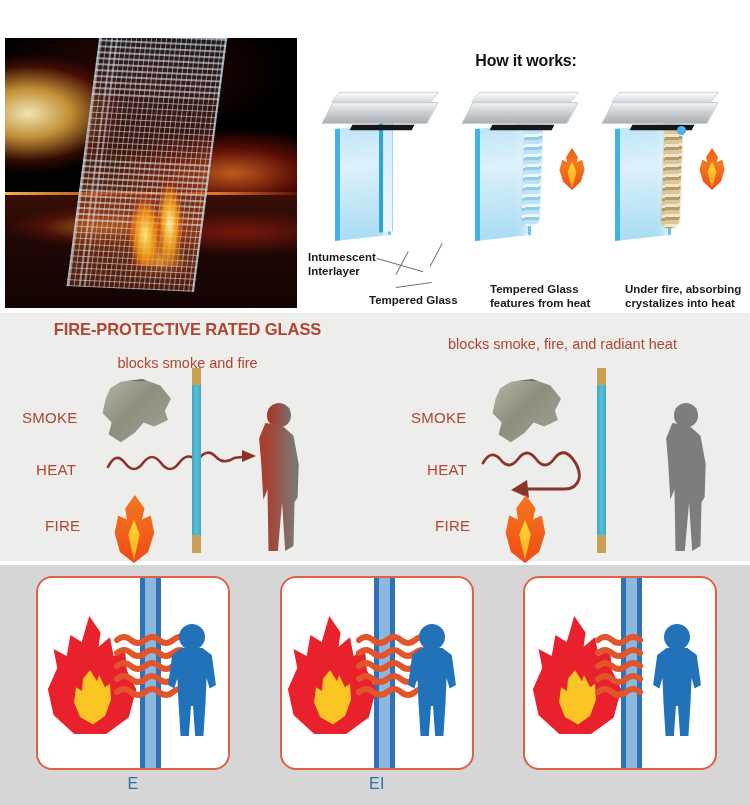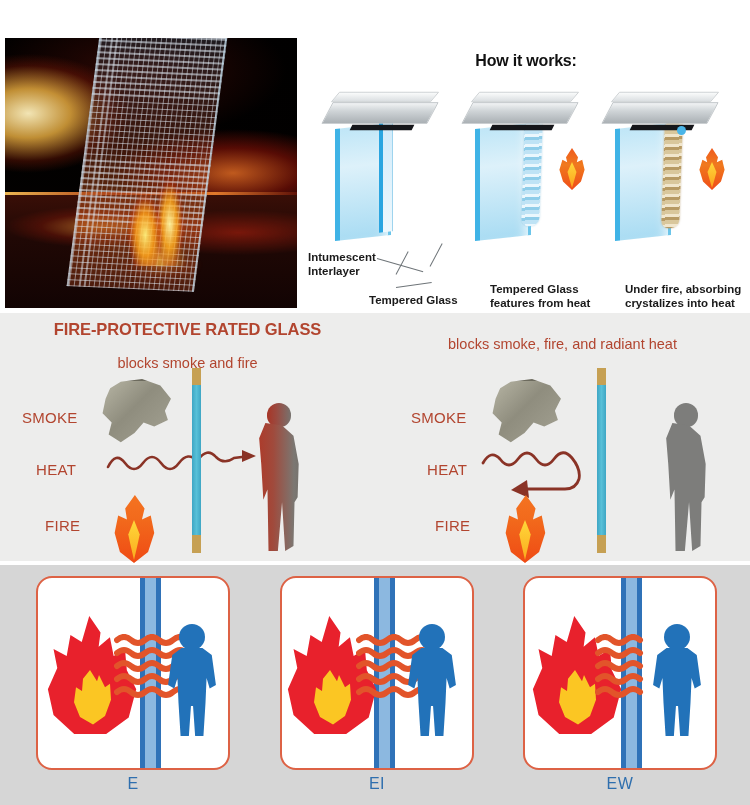--- a/index.html
+++ b/index.html
@@ -448,16 +448,15 @@
           <path d="M3 32 q7 -6 14 0 t14 0 t14 0"></path>
           <path d="M3 45 q7 -6 14 0 t14 0 t14 0"></path>
           <path d="M3 58 q7 -6 14 0 t14 0 t14 0"></path>
         </g>
       </svg>
       <div class="bperson" style="left:126px; top:46px;">
         <div class="h"></div>
           <div class="b"></div>
       </div>
     </div>
-    <div class="blabel bl3">EW</div>
   </div>
 
 </div>
 
 </body></html>

